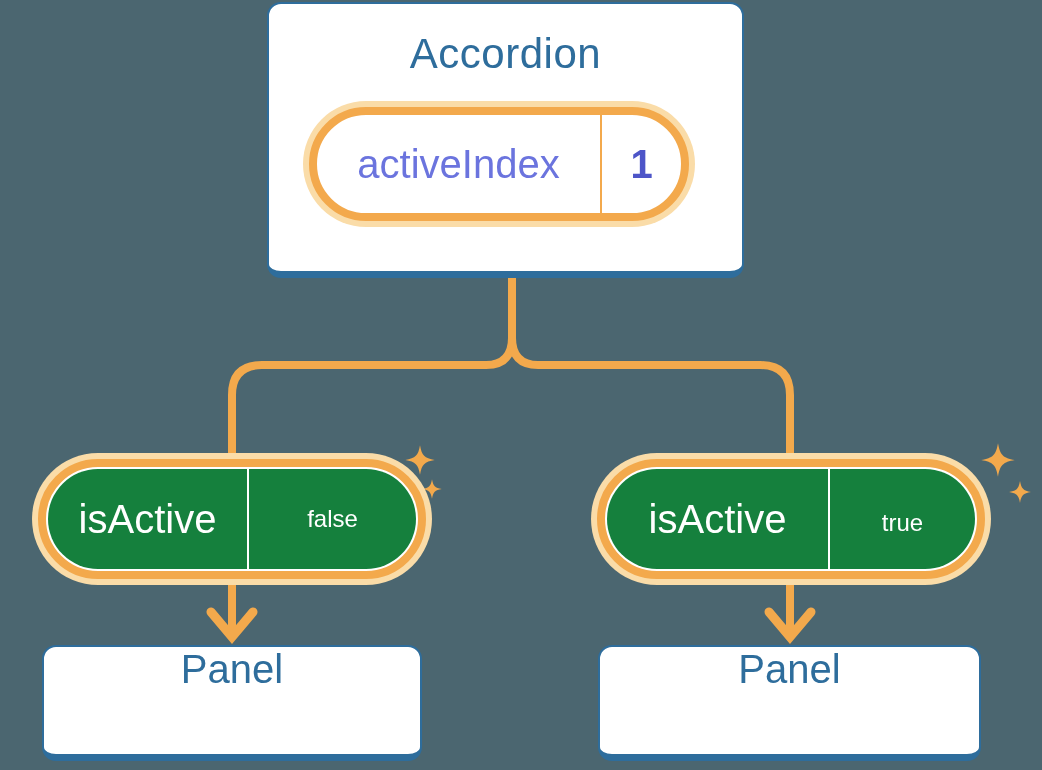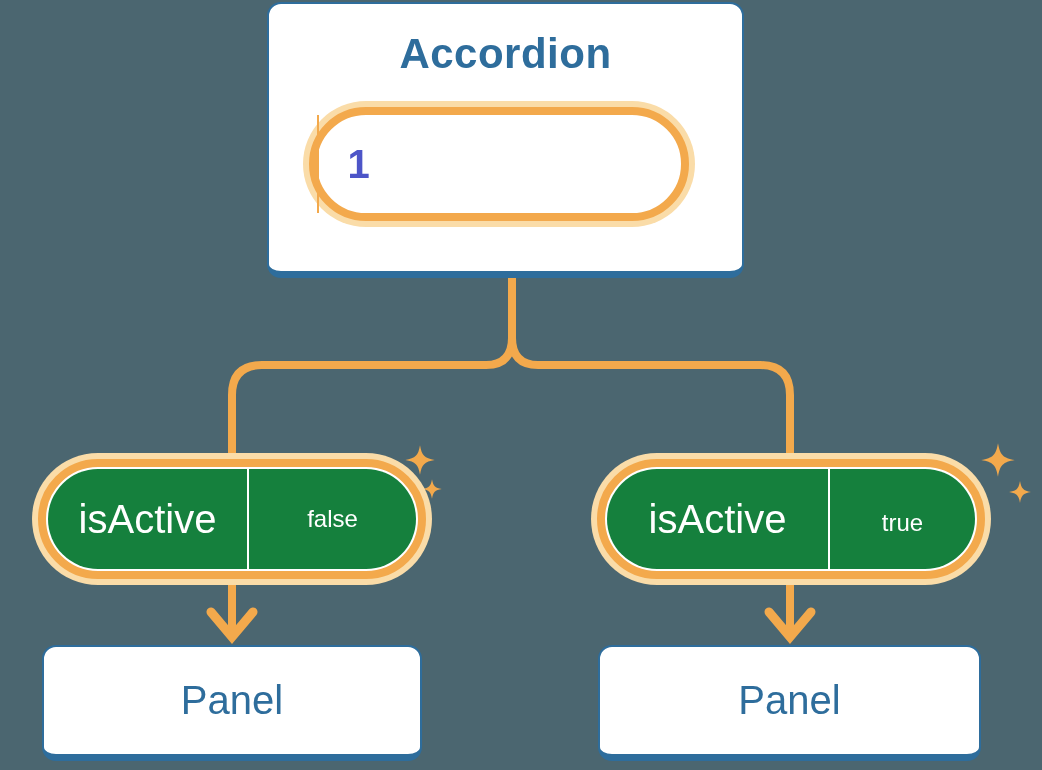--- a/index.html
+++ b/index.html
@@ -25,29 +25,29 @@
     background: #ffffff;
     border: 2px solid #2E6D9C;
     border-bottom-width: 7px;
     border-radius: 14px;
     color: #2E6D9C;
     z-index: 2;
   }
   .card-title {
     text-align: center;
     font-size: 42px;
-    font-weight: 700;
+    font-weight: 400;
     letter-spacing: 0.5px;
     color: #2E6D9C;
   }
   #accordion-card { left: 267px; top: 2px; width: 477px; height: 276px; }
   #accordion-card .card-title { padding-top: 26px; }
 
   .panel-card {
-    display: flex; align-items: center; justify-content: center;
+    display: flex; align-items: flex-start; justify-content: center;
   }
   #panel-left  { left: 42px;  top: 645px; width: 380px; height: 116px; }
   #panel-right { left: 598px; top: 645px; width: 383px; height: 116px; }
   .panel-title { font-size: 40px; font-weight: 500; color: #2E6D9C; }
 
   .pill {
     position: absolute;
     box-sizing: border-box;
     border: 8px solid #F3A94C;
     border-radius: 999px;
@@ -112,20 +112,21 @@
       <use href="#sparkle" transform="translate(998,460) scale(1.2)" fill="#F3A94C"></use>
       <use href="#sparkle" transform="translate(1020,492) scale(0.78)" fill="#F3A94C"></use>
     </g>
   </svg>
 
   <div class="card" id="accordion-card">
     <div class="card-title">Accordion</div>
   </div>
 
   <div class="pill" id="state-pill">
+    <div class="pill-cell grow pill-label">activeIndex</div>
     <div class="divider-orange"></div>
     <div class="pill-cell pill-value">1</div>
   </div>
 
   <div class="pill purple-pill" id="pill-left">
     <div class="pill-inner">
       <div class="pill-cell grow pill-label">isActive</div>
       <div class="divider-white"></div>
       <div class="pill-cell pill-value">false</div>
     </div>

